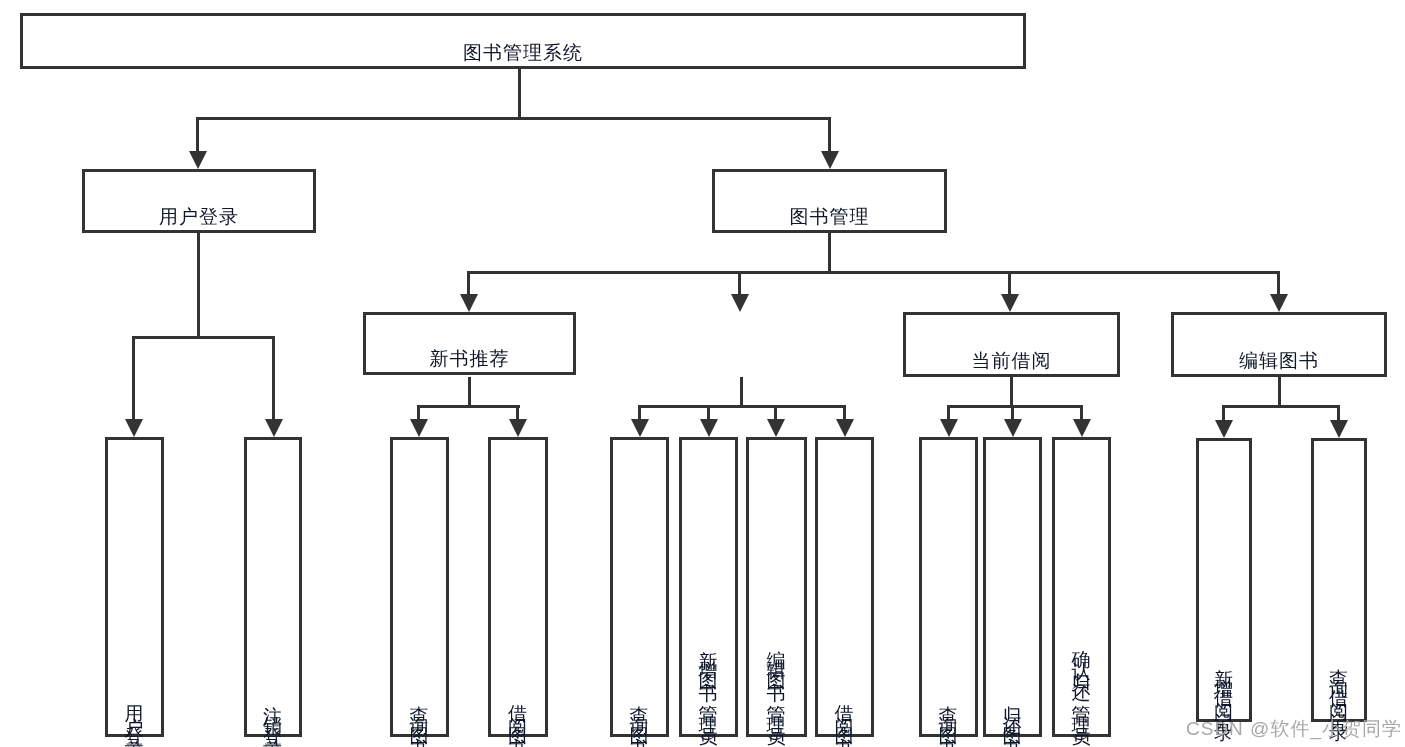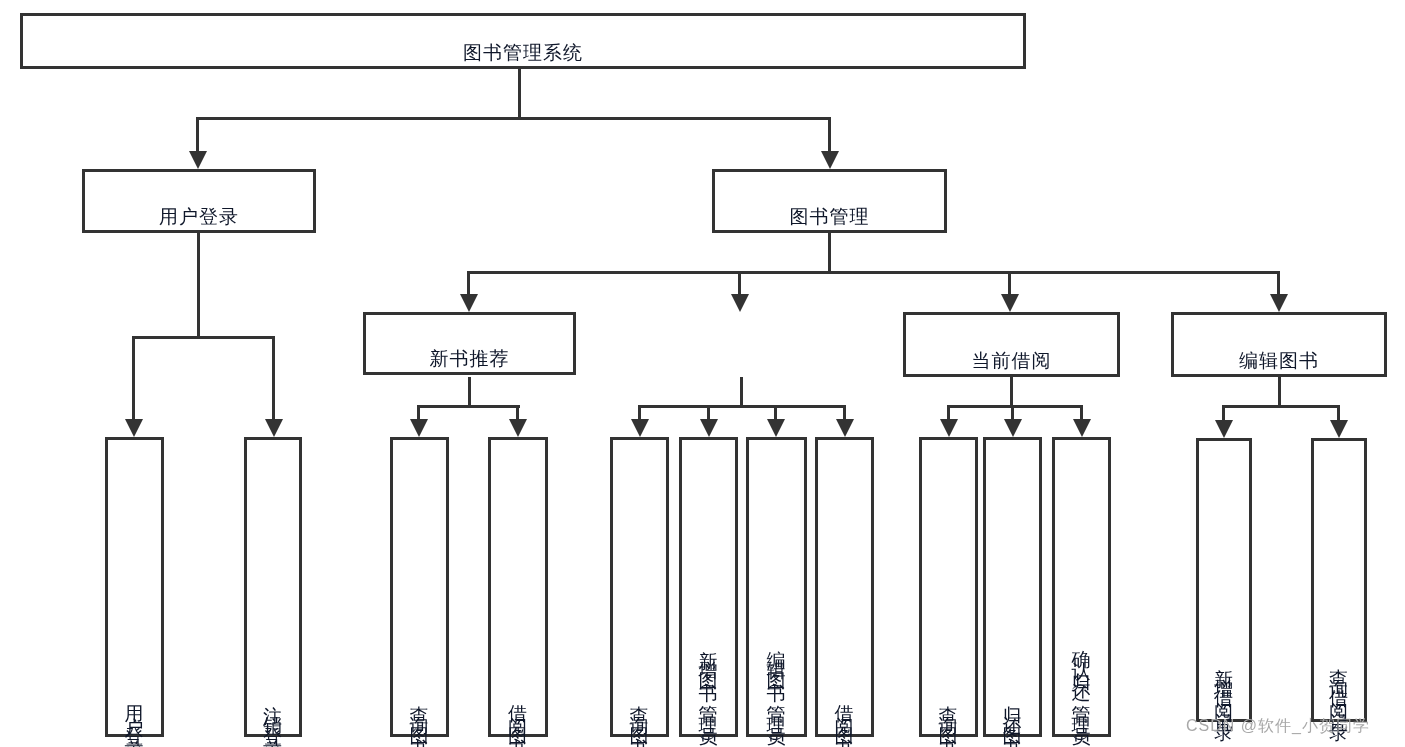--- a/index.html
+++ b/index.html
@@ -59,21 +59,21 @@
     width: 0;
     height: 0;
     border-left: 9px solid transparent;
     border-right: 9px solid transparent;
     border-top: 18px solid #333333;
   }
   .watermark {
     position: absolute;
     left: 1186px;
     top: 716px;
-    font-size: 16px;
+    font-size: 19px;
     color: #a8a8a8;
     letter-spacing: 1px;
     z-index: 3;
     white-space: nowrap;
   }
 </style>
 </head>
 <body>
 
 <div id="canvas">

